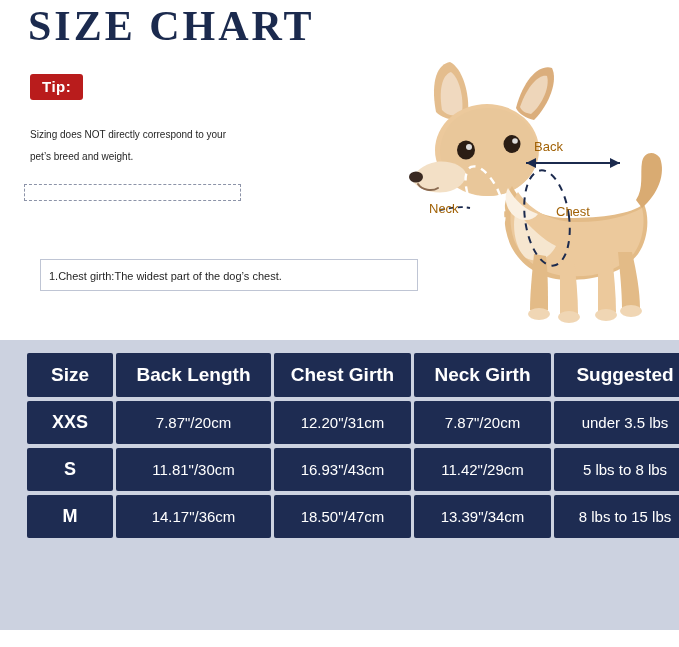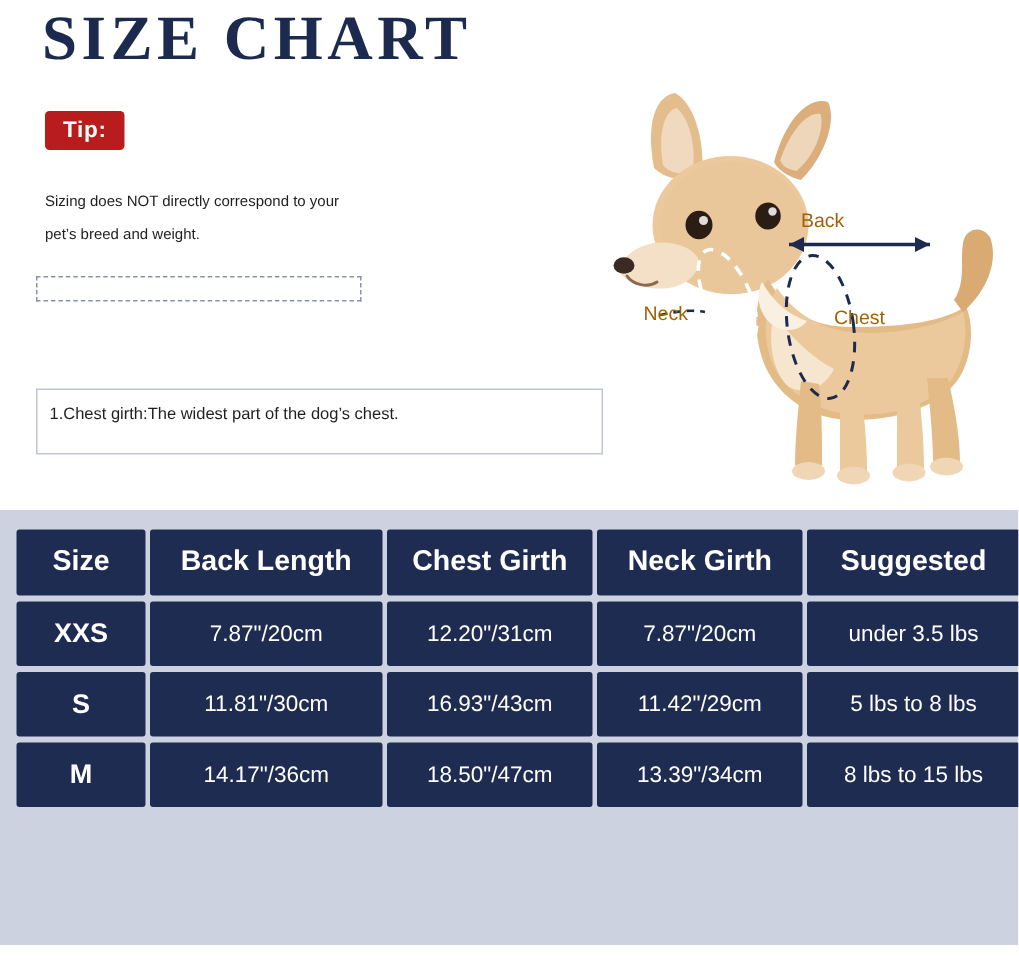--- a/index.html
+++ b/index.html
@@ -55,24 +55,24 @@
     left: 24px; top: 184px;
     width: 217px;
     border: 1px dashed #8c93a8;
     padding: 7px 8px 8px 8px;
     font-size: 11.5px;
     line-height: 17px;
     color: #1f1f1f;
   }
   .box-defs {
     position: absolute;
-    left: 24px; top: 259px;
+    left: 40px; top: 259px;
     width: 378px;
     border: 1px solid #bfc5d4;
-    padding: 7px 8px 16px 8px;
+    padding: 7px 8px 4px 8px;
     font-size: 11px;
     line-height: 19px;
     color: #1f1f1f;
   }
 
   
   .dog-area {
     position: absolute;
     left: 392px; top: 58px;
     width: 280px; height: 275px;
@@ -88,21 +88,21 @@
   .lbl-back  { left: 534px; top: 139px; }
   .lbl-chest { left: 556px; top: 184px; margin-top: 20px; }
   .lbl-neck  { left: 409px; top: 201px; margin-left: 20px; }
 
   
   .table-wrap {
     position: absolute;
     left: 0; top: 340px;
     width: 679px; height: 290px;
     background: #ccd2e0;
-    padding: 9px 8px 8px 8px;
+    padding: 9px 8px 8px 24px;
   }
   table.size-table {
     width: 100%;
     border-collapse: separate;
     border-spacing: 3px 4px;
     table-layout: fixed;
   }
   table.size-table th, table.size-table td {
     background: #1e2c52;
     color: #ffffff;

